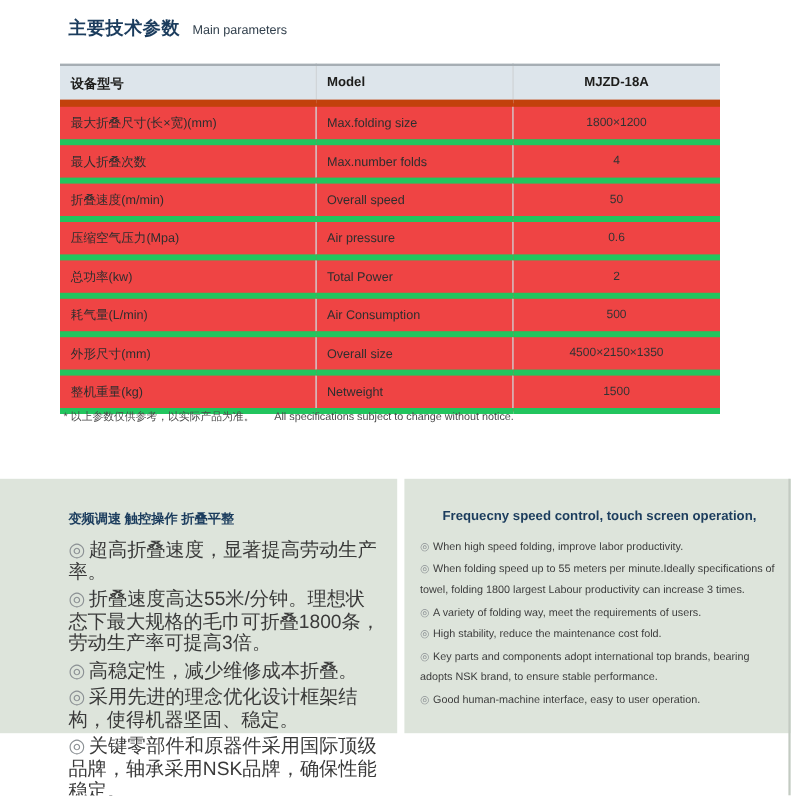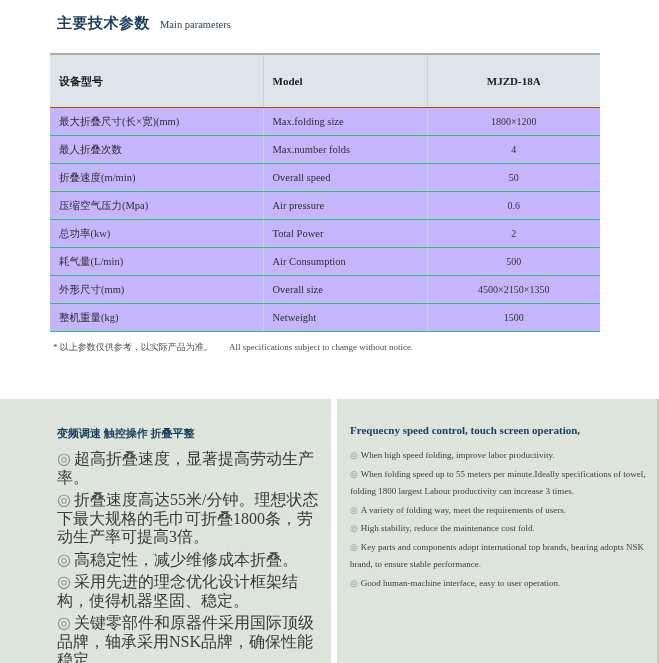--- a/index.html
+++ b/index.html
@@ -1,20 +1,20 @@
 <!DOCTYPE html>
 <html><head>
 <meta charset="utf-8">
 <style>
   html,body { margin:0; padding:0; }
   .page {
     position:relative;
     width:659px; height:663px;
     background:#ffffff;
-    font-family:Liberation Serif, serif;
+    font-family:Liberation Sans, sans-serif;
     overflow:hidden;
   }
 
   
   .title-row { position:absolute; left:57px; top:14px; white-space:nowrap; }
   .title-zh { font-size:15px; font-weight:bold; color:#1b3c5d; letter-spacing:0.5px; }
   .title-en { font-size:10.5px; color:#32404d; margin-left:6px; }
 
   
   table.spec {
@@ -23,46 +23,46 @@
     border-top:2px solid #a6aeb4;
     border-bottom:1px solid #c4c9cd;
   }
   table.spec col.c0 { width:213px; }
   table.spec col.c1 { width:164px; }
   table.spec col.c2 { width:173px; }
   table.spec th {
     background:#dde5eb; height:28px;
     font-size:11px; font-weight:bold; color:#1d1d1b;
     text-align:left; padding:0 0 0 9px;
-    border-bottom:1px solid #c2410c;
+    border-bottom:6px solid #c2410c;
     margin-top:48px;
   }
-  table.spec th.c2 { text-align:center; padding:12px; }
+  table.spec th.c2 { text-align:center; padding:0; }
   table.spec td {
-    height:27px; background:#c4b5fd;
+    height:27px; background:#ef4444;
     font-size:10.5px; color:#2e2e2e;
     padding:0 0 0 9px;
-    border-bottom:1px solid #22c55e;
+    border-bottom:5px solid #22c55e;
   }
   table.spec td.c2 { text-align:center; padding:0; font-size:10px; color:#333333; }
   table.spec th + th, table.spec td + td { border-left:1px solid #ccd1d5; }
 
   
   .note { position:absolute; left:53px; top:341px; font-size:9px; color:#4a4a4a; white-space:nowrap;text-align:center; }
   .note .sep { display:inline-block; width:14px; }
 
   
   .feat {
-    position:absolute; top:399px; height:264px;
+    position:absolute; top:399px; height:212px;
     background:#dde4db; box-sizing:border-box;
   }
   .feat-zh { left:0; width:331px; padding:26px 12px 0 57px; }
   .feat-en { left:337px; width:322px; padding:23px 10px 0 13px; }
   .feat-title { font-size:11px; font-weight:bold; color:#1b3c5d; margin:0 0 9px 0; line-height:16px; }
-  .feat-title .tline { display:block; }
+  .feat-title .tline { display:block;text-align:center; }
   .feat-zh .feat-item { font-size:16px; color:#3a3a3a; line-height:18.5px; margin:0 0 4px 0; }
   .feat-en .feat-item { font-size:9px; color:#3d3d3d; line-height:17.5px; margin:0 0 1px 0; }
   .bullet { color:#8b9094; margin-right:3px; }
   .edge-shadow { position:absolute; right:0; top:399px; width:2px; height:264px; background:#c3cbc2; }
 </style>
 </head>
 <body>
 
 <div class="page">
 

